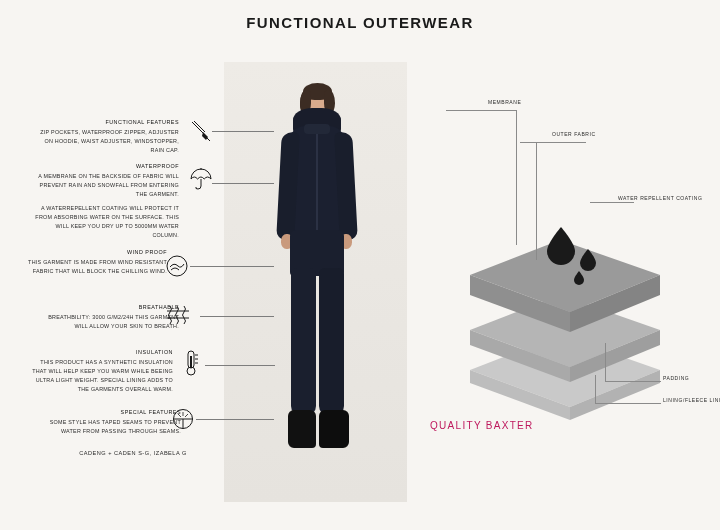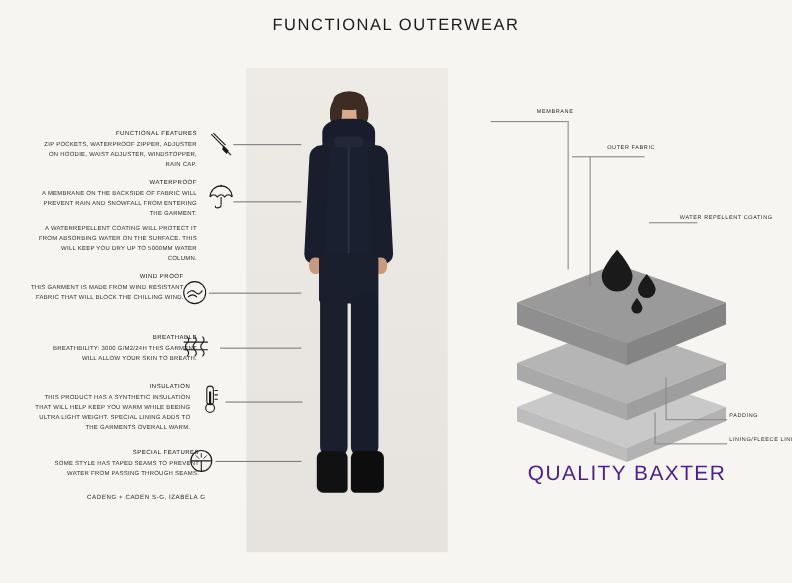--- a/index.html
+++ b/index.html
@@ -25,21 +25,21 @@
   .header {
     position: absolute;
     top: 14px;
     left: 0;
     width: 720px;
     text-align: center;
   }
   .title {
     font-size: 15px;
     letter-spacing: 1.4px;
-    font-weight: 400;
+    font-weight: 700;
     color: #1a1a1a;
     margin: 0 0 8px 0;
   }
   .subtitle {
     font-size: 7.5px;
     letter-spacing: 0.7px;
     color: #2a2a2a;
     margin: 0;
   }
 
@@ -202,24 +202,24 @@
   .d-line {
     position: absolute;
     height: 1px;
     background: #8a8a8a;
   }
   .quality {
     position: absolute;
     left: 430px;
     top: 420px;
     width: 280px;
-    text-align: center;
-    font-size: 19px;
+    text-align: left;
+    font-size: 10px;
     letter-spacing: 1.3px;
-    color: #4c1d95;
+    color: #be185d;
   }
 </style>
 </head>
 <body>
 
 <div class="page">
 
   <div class="header">
     <div class="title">FUNCTIONAL OUTERWEAR</div>
   </div>

